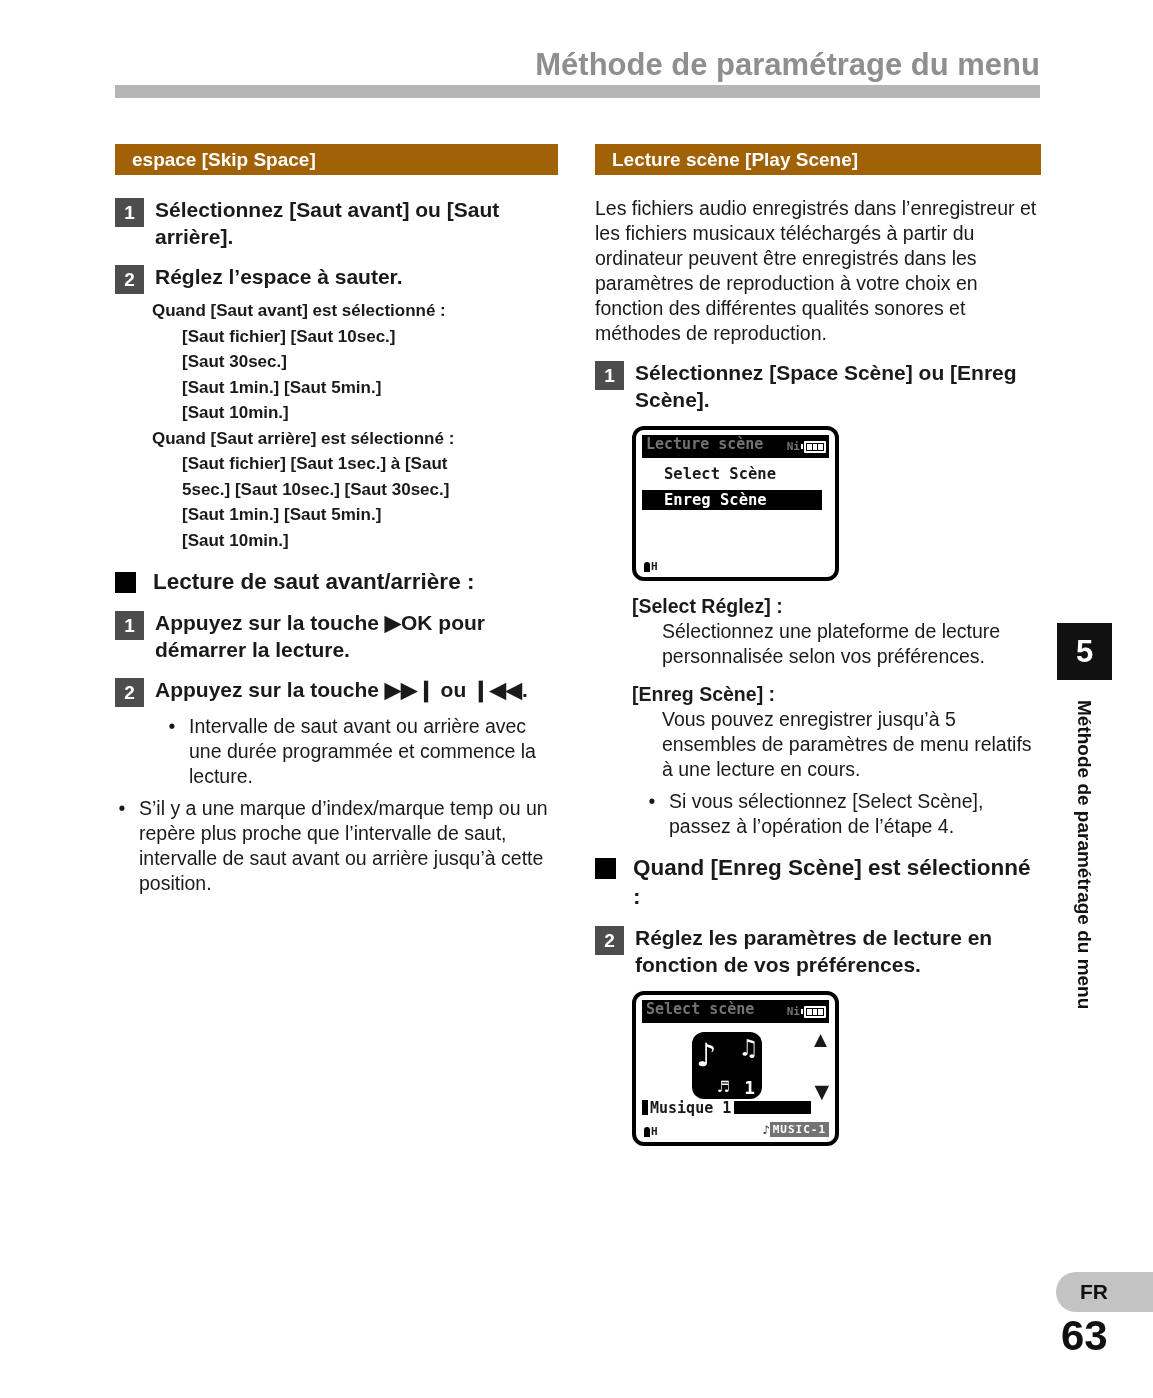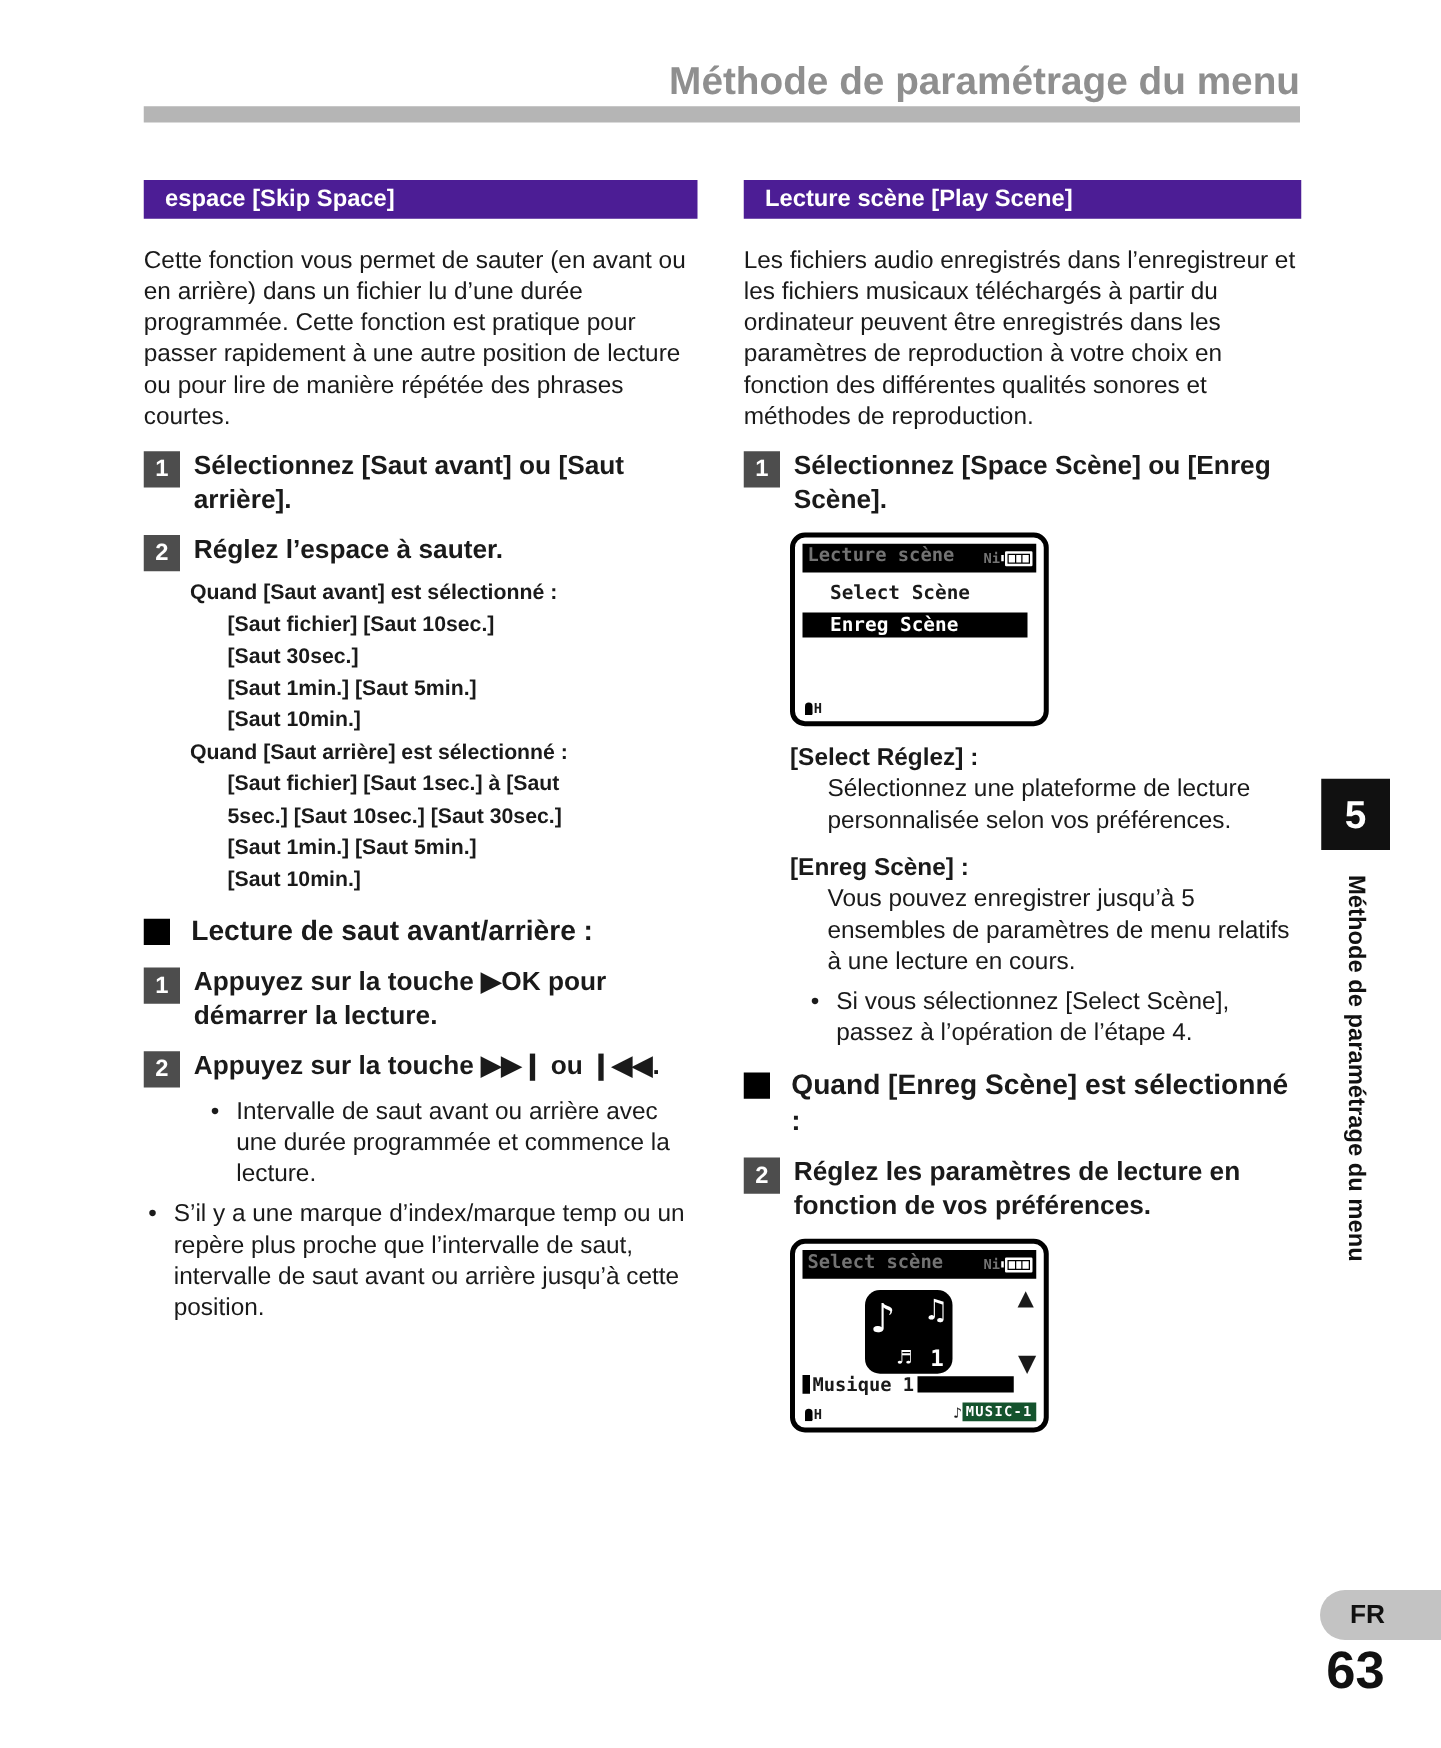--- a/index.html
+++ b/index.html
@@ -15,21 +15,21 @@
   }
   .title-rule {
     position:absolute; left:115px; top:85px; width:925px; height:13px;
     background:#b5b5b5;
   }
   
   .col { position:absolute; top:144px; }
   .col-left  { left:115px; width:443px; }
   .col-right { left:595px; width:446px; }
   .section-bar {
-    background:#4c1d95; color:#ffffff; font-weight:bold; font-size:19px;
+    background:#a16207; color:#ffffff; font-weight:bold; font-size:19px;
     height:31px; line-height:31px; padding-left:17px; margin-bottom:21px;
   }
   p.body { font-size:19.5px; line-height:25px; }
   
   .step { display:flex; gap:11px; margin-top:13px; }
   .step-num {
     flex:none; width:29px; height:29px; background:#4d4d4d; color:#fff;
     font-weight:bold; font-size:19px; display:flex; align-items:center;
     justify-content:center; margin-top:2px;
   }
@@ -85,21 +85,21 @@
   .music-box .num   { position:absolute; right:7px; bottom:1px; font-size:18px; }
   .scene-row {
     position:absolute; left:6px; right:24px; bottom:26px; display:flex;
     align-items:center; height:17px;
   }
   .scene-tick { width:6px; height:15px; background:#000; margin-right:2px; }
   .scene-name { font-size:15px; white-space:nowrap; }
   .scene-fill { flex:1; height:13px; background:#000; margin-left:3px; }
   .music-badge-row { position:absolute; right:6px; bottom:5px; display:flex; align-items:center; }
   .music-badge-row .note { font-size:12px; }
-  .music-badge { background:#14532d; color:#fff; font-size:11px; padding:1px 3px; letter-spacing:1px; }
+  .music-badge { background:#737373; color:#fff; font-size:11px; padding:1px 3px; letter-spacing:1px; }
   
   .tab5 {
     position:absolute; left:1057px; top:623px; width:55px; height:57px;
     background:#111; color:#fff; font-size:31px; font-weight:bold;
     display:flex; align-items:center; justify-content:center;
   }
   .vertical-label {
     position:absolute; left:1073px; top:700px; height:380px;
     writing-mode:vertical-rl; font-size:19px; font-weight:bold; color:#111;
     white-space:nowrap;
@@ -116,21 +116,20 @@
   }
 </style>
 </head>
 <body>
 
 <div class="page-title">Méthode de paramétrage du menu</div>
 <div class="title-rule"></div>
 
 <div class="col col-left">
   <div class="section-bar">espace [Skip Space]</div>
-  <p class="body">Cette fonction vous permet de sauter (en avant ou en arrière) dans un fichier lu d’une durée programmée. Cette fonction est pratique pour passer rapidement à une autre position de lecture ou pour lire de manière répétée des phrases courtes.</p>
 
   <div class="step">
     <div class="step-num">1</div>
     <div class="step-text">Sélectionnez [Saut avant] ou [Saut arrière].</div>
   </div>
   <div class="step">
     <div class="step-num">2</div>
     <div class="step-text">Réglez l’espace à sauter.</div>
   </div>
 

